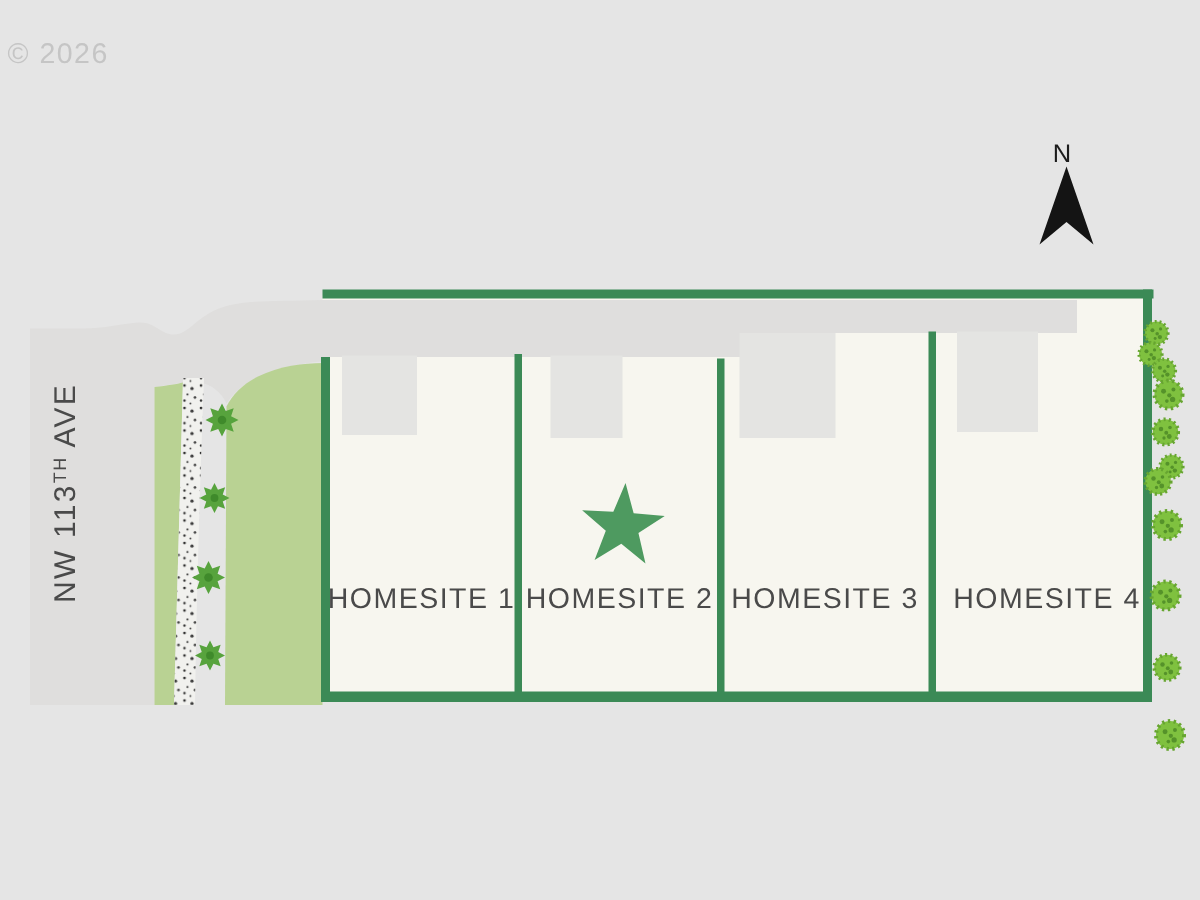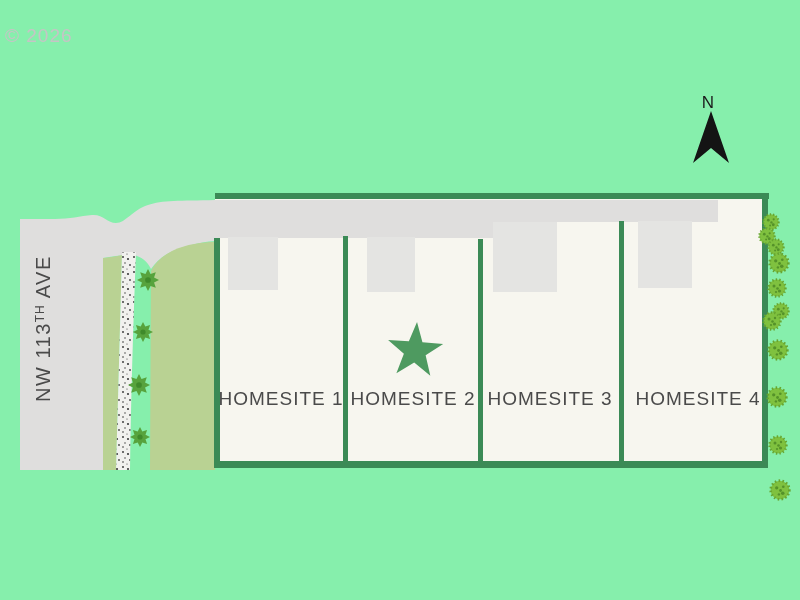--- a/index.html
+++ b/index.html
@@ -1,16 +1,16 @@
 <!DOCTYPE html>
 <html><head>
 <meta charset="utf-8">
 <style>
   html,body{margin:0;padding:0;background:#ffffff;}
-  .stage{position:relative;width:800px;height:600px;background:#86efac;overflow:hidden;
+  .stage{position:relative;width:800px;height:600px;background:#e5e5e5;overflow:hidden;
          font-family:"Liberation Sans", sans-serif;}
   svg text{font-family:"Liberation Sans", sans-serif;}
   .lot-label{font-size:19px;letter-spacing:1px;font-weight:400;}
   .street-text{font-size:20px;letter-spacing:1.5px;font-weight:400;}
   .street-sup{font-size:12px;letter-spacing:1px;}
   .copyright-text{font-size:19px;letter-spacing:1px;font-weight:400;}
   .north-n{font-size:17px;font-weight:500;}
 </style>
 </head>
 <body>

